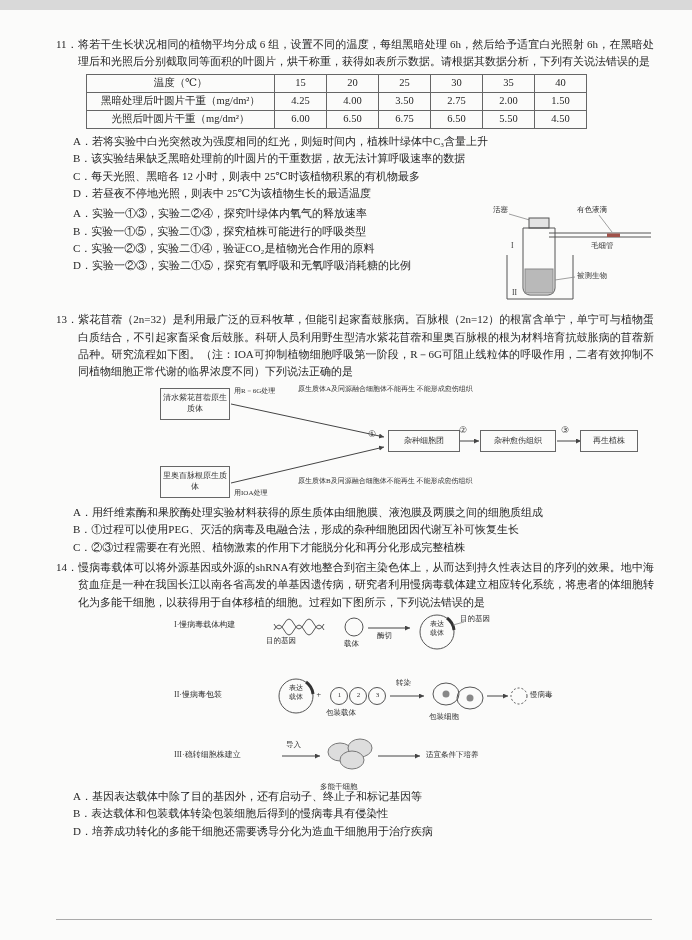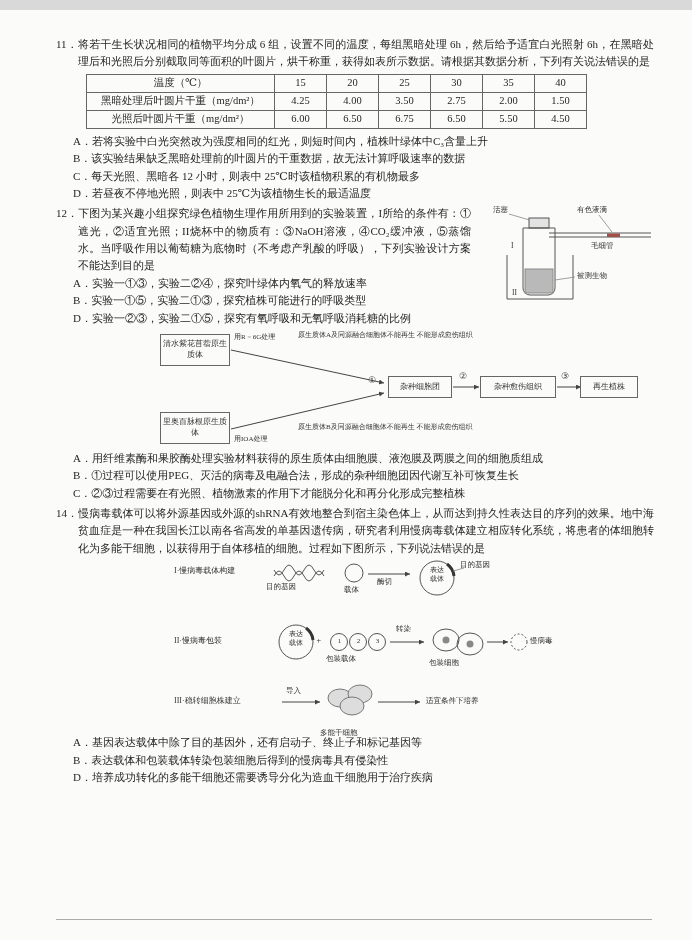--- a/index.html
+++ b/index.html
@@ -82,48 +82,49 @@
         <rect x="46" y="64" width="28" height="24" fill="#b9b9b9" stroke="#8a8a8a"></rect>
         <line x1="96" y1="72" x2="76" y2="75" stroke="#888" stroke-width="0.8"></line>
       </svg>
       <div class="lbl" style="left:14px;top:0">活塞</div>
       <div class="lbl" style="left:98px;top:0">有色液滴</div>
       <div class="lbl" style="left:112px;top:36px">毛细管</div>
       <div class="lbl" style="left:98px;top:66px">被测生物</div>
       <div class="lbl" style="left:32px;top:36px">I</div>
       <div class="lbl" style="left:33px;top:83px">II</div>
     </div>
-    <p class="stem"><span>12．</span><span>下图为某兴趣小组探究绿色植物生理作用所用到的实验装置，I所给的条件有：①遮光，②适宜光照；II烧杯中的物质有：③NaOH溶液，④CO₂缓冲液，⑤蒸馏水。当呼吸作用以葡萄糖为底物时（不考虑产乳酸的呼吸），下列实验设计方案不能达到目的是</span></p>
     <div class="opt">A．实验一①③，实验二②④，探究叶绿体内氧气的释放速率</div>
     <div class="opt">B．实验一①⑤，实验二①③，探究植株可能进行的呼吸类型</div>
+    <div class="opt">C．实验一②③，实验二①④，验证CO₂是植物光合作用的原料</div>
     <div class="opt">D．实验一②③，实验二①⑤，探究有氧呼吸和无氧呼吸消耗糖的比例</div>
   </section>
 
   <section class="q">
+    <p class="stem"><span>13．</span><span>紫花苜蓿（2n=32）是利用最广泛的豆科牧草，但能引起家畜鼓胀病。百脉根（2n=12）的根富含单宁，单宁可与植物蛋白质结合，不引起家畜采食后鼓胀。科研人员利用野生型清水紫花苜蓿和里奥百脉根的根为材料培育抗鼓胀病的苜蓿新品种。研究流程如下图。（注：IOA可抑制植物细胞呼吸第一阶段，R－6G可阻止线粒体的呼吸作用，二者有效抑制不同植物细胞正常代谢的临界浓度不同）下列说法正确的是</span></p>
 
     <div class="diag d13">
       <svg width="480" height="116">
         <defs>
           <marker id="m13" markerWidth="7" markerHeight="7" refX="5" refY="2.5" orient="auto">
             <path d="M0,0 L5,2.5 L0,5 z" fill="#444"></path>
           </marker>
         </defs>
         <line x1="71" y1="19" x2="224" y2="52" stroke="#444" marker-end="url(#m13)"></line>
         <line x1="71" y1="98" x2="224" y2="62" stroke="#444" marker-end="url(#m13)"></line>
         <line x1="293" y1="56" x2="319" y2="56" stroke="#444" marker-end="url(#m13)"></line>
         <line x1="397" y1="56" x2="421" y2="56" stroke="#444" marker-end="url(#m13)"></line>
       </svg>
       <div class="bx wrap" style="left:0;top:3px;width:70px;height:32px">清水紫花苜蓿原生质体</div>
       <div class="bx wrap" style="left:0;top:81px;width:70px;height:32px">里奥百脉根原生质体</div>
       <div class="lbl" style="left:74px;top:2px;font-size:7px">用R－6G处理</div>
       <div class="lbl" style="left:74px;top:104px;font-size:7px">用IOA处理</div>
       <div class="lbl wrap" style="left:138px;top:0;width:180px;font-size:7px">原生质体A及同源融合细胞体不能再生 不能形成愈伤组织</div>
       <div class="lbl wrap" style="left:138px;top:92px;width:180px;font-size:7px">原生质体B及同源融合细胞体不能再生 不能形成愈伤组织</div>
       <div class="lbl" style="left:208px;top:44px;font-size:9px">①</div>
-      <div class="bx" style="left:228px;top:45px;width:64px;height:22px">杂种细胞团</div>
+      <div class="bx" style="left:228px;top:45px;width:72px;height:22px">杂种细胞团</div>
       <div class="lbl" style="left:299px;top:40px;font-size:9px">②</div>
       <div class="bx" style="left:320px;top:45px;width:76px;height:22px">杂种愈伤组织</div>
       <div class="lbl" style="left:401px;top:40px;font-size:9px">③</div>
       <div class="bx" style="left:420px;top:45px;width:58px;height:22px">再生植株</div>
     </div>
 
     <div class="opt">A．用纤维素酶和果胶酶处理实验材料获得的原生质体由细胞膜、液泡膜及两膜之间的细胞质组成</div>
     <div class="opt">B．①过程可以使用PEG、灭活的病毒及电融合法，形成的杂种细胞团因代谢互补可恢复生长</div>
     <div class="opt">C．②③过程需要在有光照、植物激素的作用下才能脱分化和再分化形成完整植株</div>
   </section>

